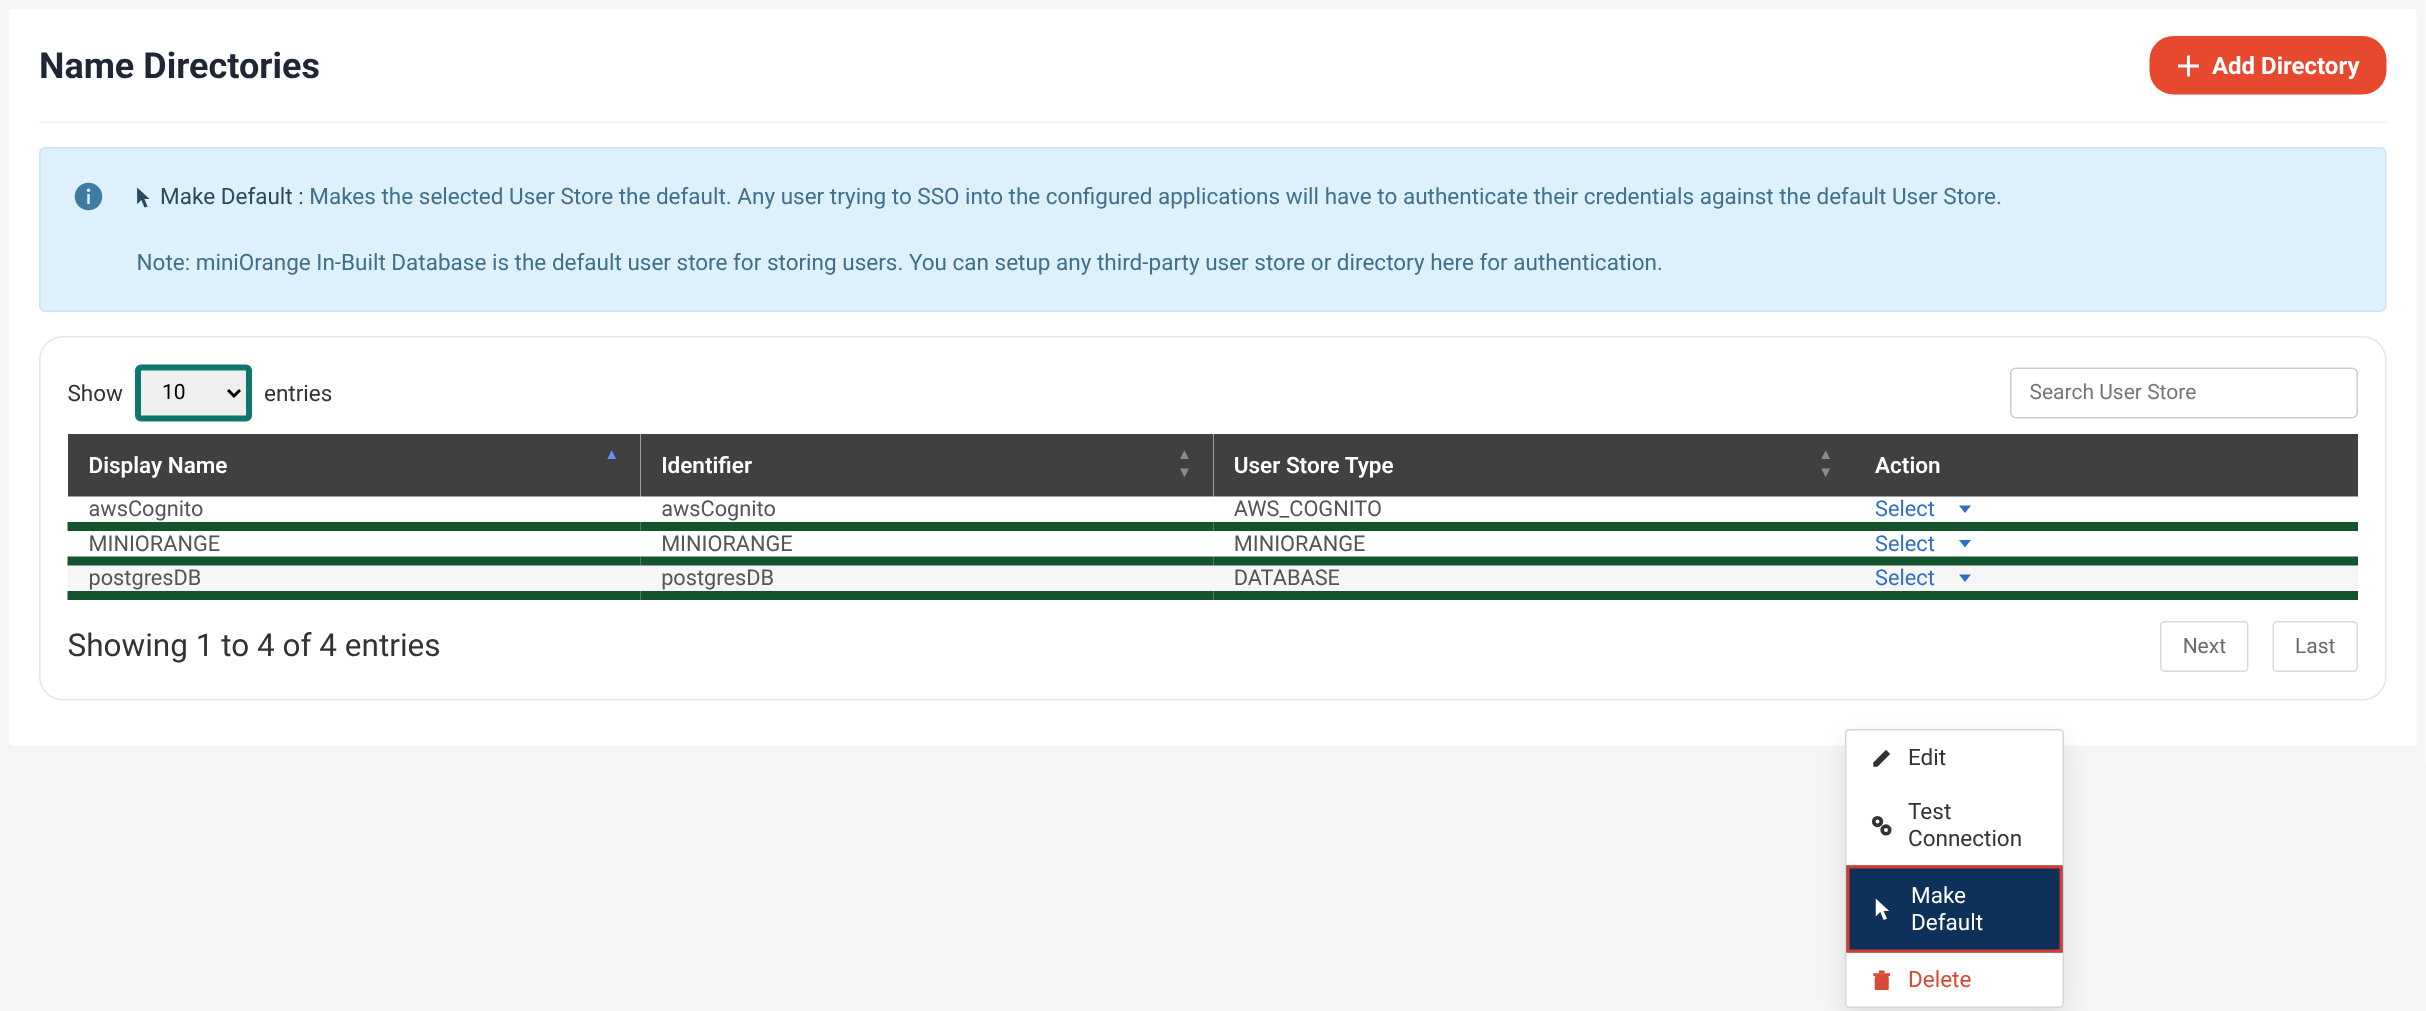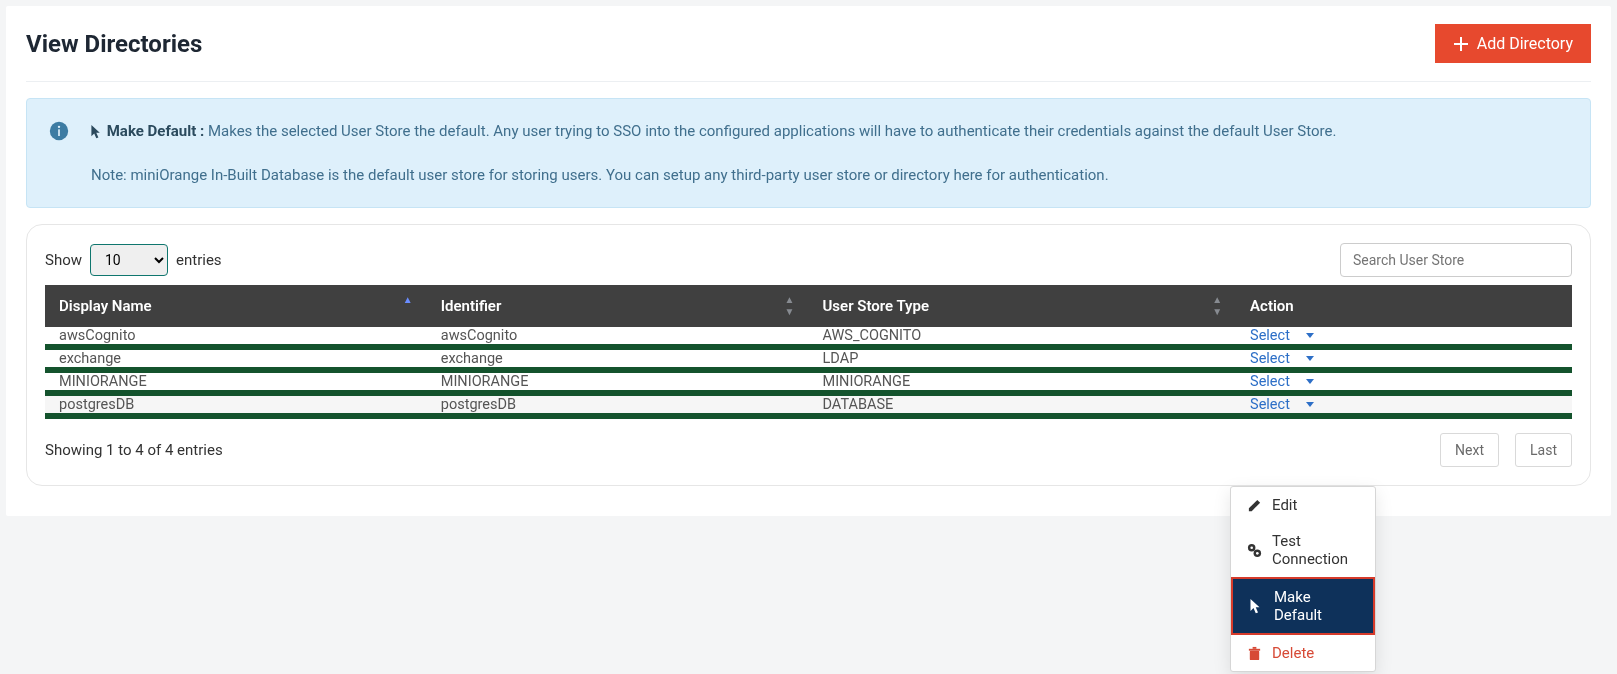--- a/index.html
+++ b/index.html
@@ -1,64 +1,64 @@
 <!DOCTYPE html>
 <html><head>
 <meta charset="utf-8">
 <style>
   *{box-sizing:border-box;margin:0;padding:0;font-family:-apple-system,BlinkMacSystemFont,"Segoe UI",Roboto,Arial,sans-serif}
   body{background:#f4f5f6;width:1617px;min-height:674px;color:#333;font-size:14px}
   .page{background:#fff;margin:6px;padding:12px 20px 30px;border-radius:2px}
   .page-header{display:flex;justify-content:space-between;align-items:center;padding:6px 0 18px;border-bottom:1px solid #eceff2}
   .page-title{font-size:24px;font-weight:700;color:#1e2733}
-  .btn-primary{background:#e7492e;color:#fff;border:none;padding:10px 18px;font-size:16px;font-weight:400;border-radius:0;cursor:pointer;display:flex;align-items:center;gap:8px}
+  .btn-primary{background:#e7492e;color:#fff;border:none;padding:10px 18px;font-size:16px;font-weight:700;border-radius:16px;cursor:pointer;display:flex;align-items:center;gap:8px}
   .btn-primary svg{width:16px;height:16px}
   .info-box{background:#def0fb;border:1px solid #c6e4f5;border-radius:4px;margin:16px 0;padding:20px 22px;display:flex;gap:22px;color:#406f8d}
   .info-box .info-icon-col{padding-top:2px}
   .info-box .info-icon-col svg{width:20px;height:20px}
   .info-box p{line-height:1.6;font-size:15px;color:#406f8d}
   .info-box p+p{margin-top:20px}
-  .info-box .make-default-label{font-weight:700;color:#2b4a5d}
+  .info-box .make-default-label{font-weight:400;color:#2b4a5d}
   .panel{border:1px solid #e6e6e6;border-radius:16px;padding:18px;position:relative}
   .table-controls{display:flex;justify-content:space-between;align-items:center;margin-bottom:8px;color:#333}
   .table-controls .show-wrap{display:flex;align-items:center;gap:8px;font-size:15px}
-  .table-controls select{padding:6px 10px;border:1px solid #0f766e;border-radius:4px;font-size:14px;min-width:78px}
+  .table-controls select{padding:6px 10px;border:4px solid #0f766e;border-radius:4px;font-size:14px;min-width:78px}
   .table-controls input[type=text]{padding:8px 12px;border:1px solid #ccc;border-radius:4px;font-size:14px;width:232px}
   table{width:100%;border-collapse:collapse}
   thead tr{background:#404040;color:#fff}
   th{text-align:left;padding:12px 14px;font-weight:600;font-size:15px;position:relative}
   th.sort-asc .sort-up{color:#7b8hide;}
   th .sort-up,th .sort-down{position:absolute;right:14px;font-size:10px;line-height:6px;color:#878b91}
   th .sort-up{top:12px}
   th .sort-down{bottom:12px}
   th.sort-asc .sort-up{color:#6a8dff}
   tbody td{padding:0 14px;border-bottom:6px solid #14532d;color:#555;font-size:14.5px}
   tbody tr.hl{background:#f6f6f6}
   .select-link{color:#2d6fc7;cursor:pointer;display:inline-flex;align-items:center;gap:16px;font-size:14.5px}
   .select-link .caret{width:0;height:0;border-left:4px solid transparent;border-right:4px solid transparent;border-top:5px solid #2d6fc7}
   .table-footer{display:flex;justify-content:space-between;align-items:center;margin-top:14px}
-  .showing-text{color:#333;font-size:15px}
+  .showing-text{color:#333;font-size:21px}
   .pagination{display:flex;gap:16px}
   .pagination button{background:#fff;border:1px solid #d9d9d9;color:#6a6a6a;padding:8px 14px;border-radius:3px;font-size:14px;cursor:pointer}
   
   .dropdown-menu{position:absolute;background:#fff;border:1px solid #d6d6d6;border-radius:3px;box-shadow:0 6px 18px rgba(0,0,0,.1);width:146px;z-index:50}
   .dropdown-menu a{display:flex;align-items:center;gap:10px;padding:9px 16px;color:#333;text-decoration:none;font-size:15px;cursor:pointer}
   .dropdown-menu a svg{width:15px;height:15px;flex:0 0 15px}
   .dropdown-menu a.highlight{background:#0e315a;color:#fff;border:2px solid #d63b2b;border-left-width:2px;border-right-width:2px}
   .dropdown-menu a.danger{color:#d74a36}
   .dropdown-wrap{position:absolute;left:1230px;top:486px}
   .cursor-icon{display:inline-block;width:12px;height:14px;vertical-align:middle}
 </style>
 </head>
 <body>
 
 <div class="page">
 
   <div class="page-header">
-    <h1 class="page-title">View Directories</h1>
+    <h1 class="page-title">Name Directories</h1>
     <button class="btn-primary">
       <svg viewBox="0 0 16 16" fill="currentColor">
           <rect x="7" y="1" width="2" height="14"></rect>
           <rect x="1" y="7" width="14" height="2"></rect>
         </svg>
       <span>Add Directory</span>
     </button>
   </div>
 
   <div class="info-box">
@@ -119,29 +119,20 @@
         <tr>
           <td>awsCognito</td>
           <td>awsCognito</td>
           <td>AWS_COGNITO</td>
           <td><span class="select-link">
                 <span>Select</span>
                 <span class="caret"></span>
               </span></td>
         </tr>
         <tr>
-          <td>exchange</td>
-          <td>exchange</td>
-          <td>LDAP</td>
-          <td><span class="select-link">
-                <span>Select</span>
-                <span class="caret"></span>
-              </span></td>
-        </tr>
-        <tr>
           <td>MINIORANGE</td>
           <td>MINIORANGE</td>
           <td>MINIORANGE</td>
           <td><span class="select-link">
                 <span>Select</span>
                 <span class="caret"></span>
               </span></td>
         </tr>
         <tr class="hl">
           <td>postgresDB</td>

